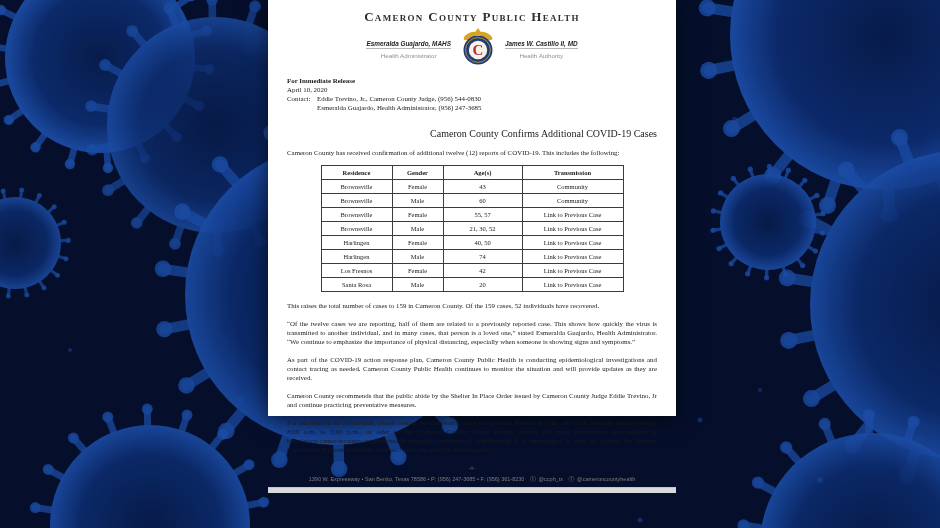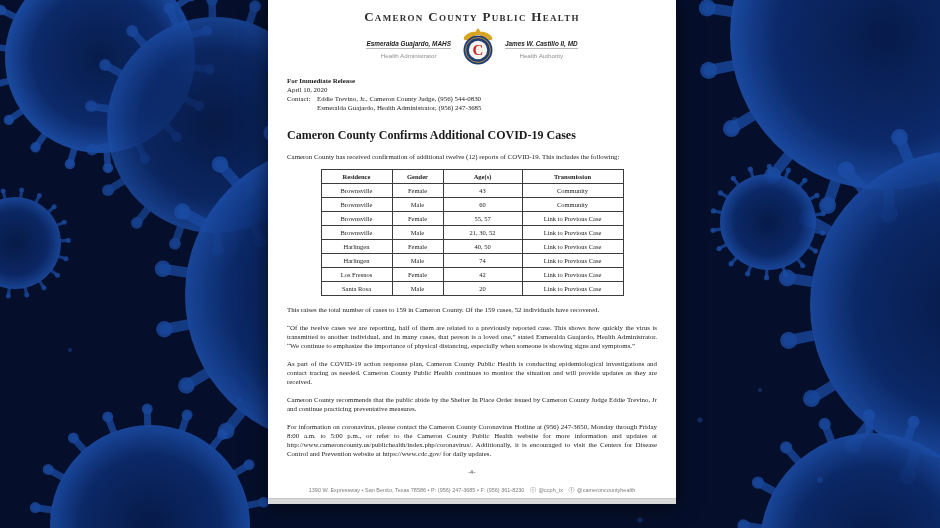--- a/index.html
+++ b/index.html
@@ -1,35 +1,35 @@
 <!DOCTYPE html>
 <html><head>
 <meta charset="utf-8">
 <style>
   html,body{margin:0;padding:0;}
   .stage{position:relative;width:940px;height:528px;overflow:hidden;background:#050f2b;font-family:"Liberation Serif",serif;}
   .bg{position:absolute;left:0;top:0;width:940px;height:528px;display:block;}
-  .page{position:absolute;left:268px;top:0;width:408px;height:504px;background:#ffffff;
+  .page{position:absolute;left:268px;top:0;width:408px;height:416px;background:#ffffff;
         box-shadow:0 2px 20px rgba(0,0,0,0.6);display:flex;flex-direction:column;color:#1a1a1a;}
   .page-inner{padding:7px 19px 0 19px;flex:1 1 auto;}
 
   .doc-title{font-size:13px;letter-spacing:1.3px;text-align:center;color:#2e2e2e;
              font-variant:small-caps;font-weight:600;margin-top:2px;}
   .officials{display:flex;justify-content:center;align-items:flex-start;gap:9px;margin-top:5px;height:38px;}
   .official{font-family:"Liberation Sans",sans-serif;text-align:center;margin-top:2px;}
   .official .name{display:inline-block;font-style:italic;font-weight:bold;font-size:6.4px;color:#222;
                   border-bottom:1px solid #b5b5b5;padding-bottom:1px;white-space:nowrap;}
   .official .role{font-size:6.2px;color:#8f8f8f;margin-top:2px;}
   .logo{flex:0 0 auto;margin-top:-3px;}
 
   .release{margin-top:8px;font-size:6.9px;line-height:9px;}
   .release .rl{font-weight:bold;}
   .contact-row{display:flex;}
   .contact-label{width:30px;flex:0 0 auto;}
-  .headline{text-align:left;font-weight:bold;font-size:12px;margin-top:16px;}
+  .headline{text-align:right;font-weight:normal;font-size:10px;margin-top:16px;}
   .para{font-size:6.9px;line-height:9px;text-align:justify;margin-top:9px;}
 
   table.cases{border-collapse:collapse;margin:8px auto 0 auto;font-size:6.5px;}
   table.cases th,table.cases td{border:1px solid #3c3c3c;text-align:center;padding:3px 4px;}
   table.cases th{font-weight:bold;}
   .col-res{width:62px;} .col-gen{width:42px;} .col-age{width:70px;} .col-tra{width:92px;}
 
   .end-mark{text-align:center;font-size:6.5px;color:#555;margin-top:10px;}
 
   .footer{margin-top:auto;font-family:"Liberation Sans",sans-serif;font-size:5.5px;color:#7d7d7d;

